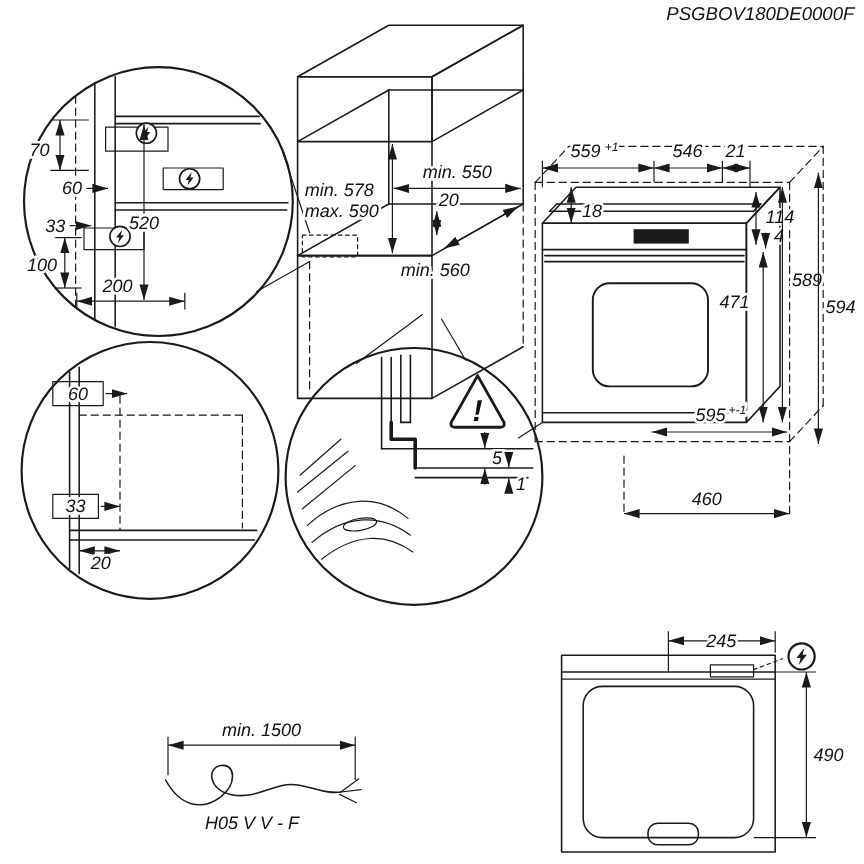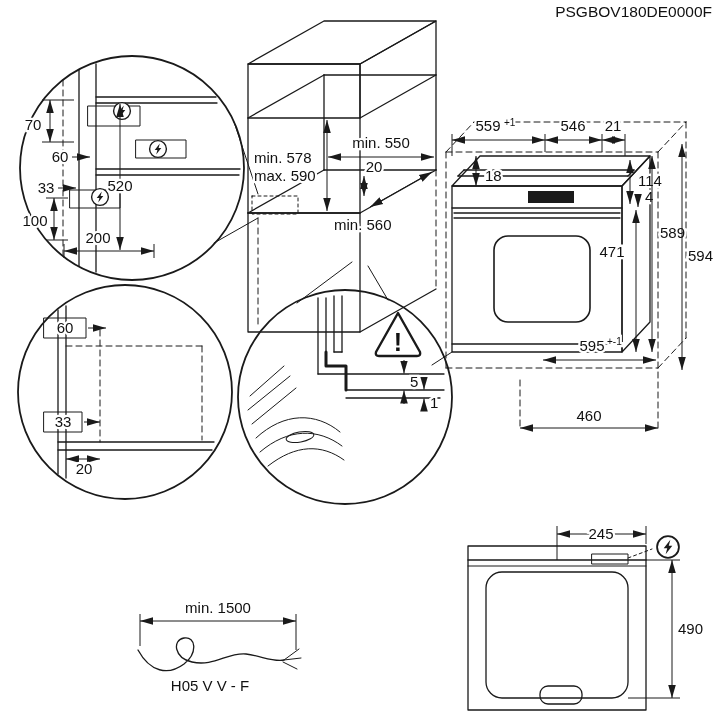--- a/index.html
+++ b/index.html
@@ -1,16 +1,16 @@
 <!DOCTYPE html>
 <html><head>
 <meta charset="utf-8">
 <style>
   html,body{margin:0;padding:0;background:#fff;}
-  #stage{position:relative;width:720px;height:720px;background:#fff;overflow:hidden;}
+  #stage{position:relative;width:720px;height:720px;background:#fff;overflow:hidden;font-style:italic;}
   svg{display:block;}
   svg text{font-family:"Liberation Sans","DejaVu Sans",sans-serif;}
   .ln{fill:none;stroke:#1a1a1a;stroke-width:1.3;stroke-linecap:round;stroke-linejoin:round;}
   .thick{stroke-width:1.8;}
   .xthick{stroke-width:3;}
   .thin{stroke-width:1;}
   .dash{stroke-dasharray:6 4;}
   .dashf{stroke-dasharray:3 3;}
   .dim{fill:none;stroke:#1a1a1a;stroke-width:1;}
   .lbl{font-size:15px;fill:#111;}

